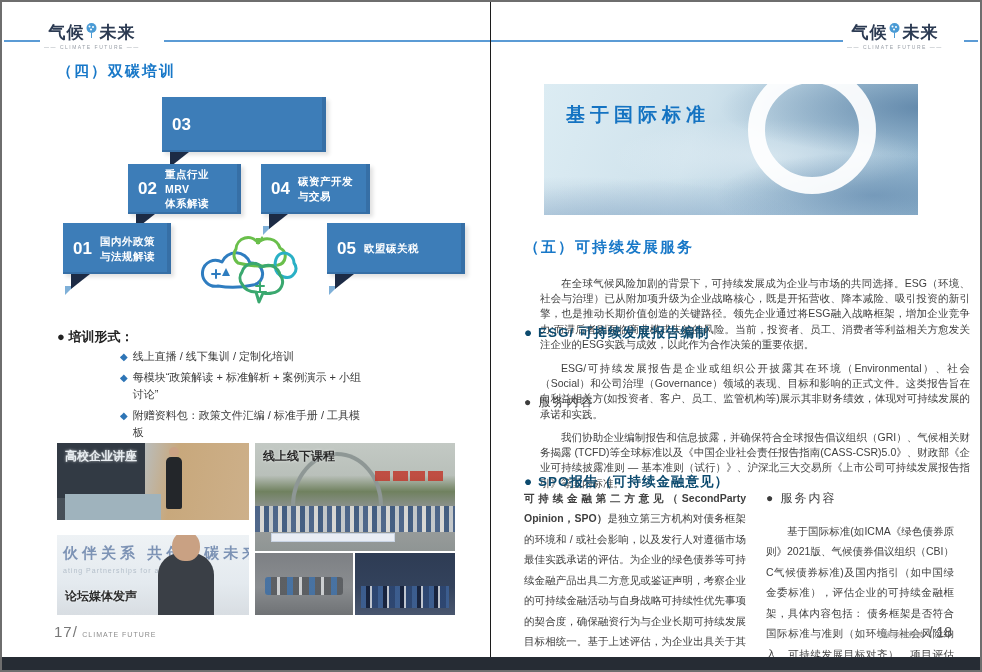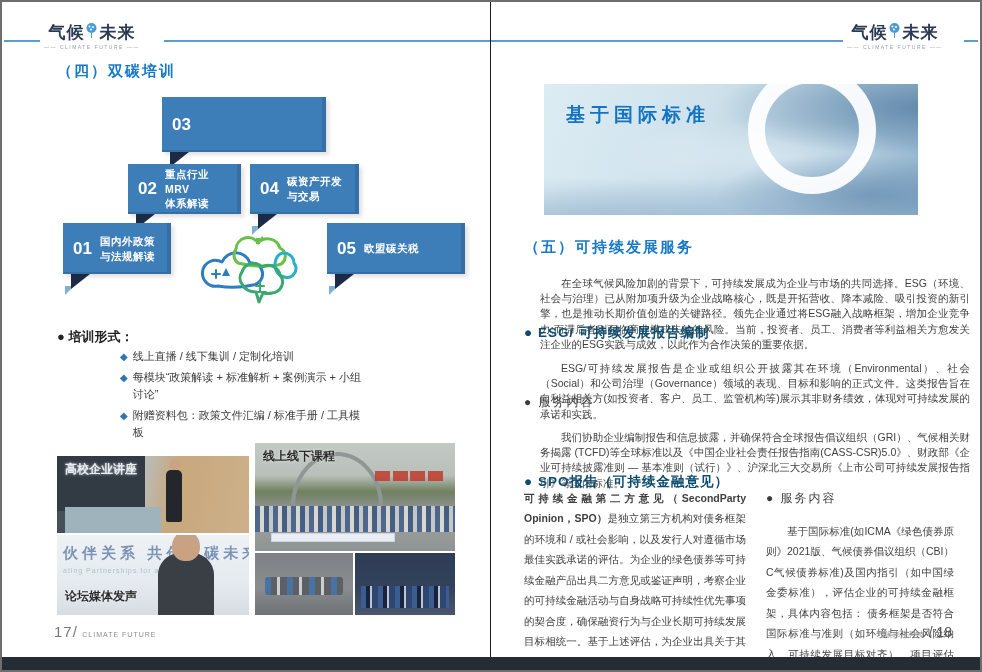--- a/index.html
+++ b/index.html
@@ -30,21 +30,21 @@
 
   
   .train-label{position:absolute;left:55px;top:326px;font-size:13px;font-weight:bold;color:#222;}
   .train-items{position:absolute;left:118px;top:346px;width:250px;}
   .train-item{display:flex;gap:5px;font-size:11px;color:#3a3a3a;line-height:1.6;margin-bottom:3px;}
   .diamond{color:#2e75b6;font-size:10px;line-height:1.75;}
 
   
   .photo{position:absolute;overflow:hidden;}
   .photo-label{position:absolute;font-size:12px;font-weight:bold;color:#2a2a2a;text-shadow:0 0 3px rgba(255,255,255,.7);}
-  .p1{background:linear-gradient(100deg,#49525b 0%,#3c444c 38%,#b7c0c6 40%,#c8a87c 60%,#cdb08a 100%);margin-top:13px;}
+  .p1{background:linear-gradient(100deg,#49525b 0%,#3c444c 38%,#b7c0c6 40%,#c8a87c 60%,#cdb08a 100%);}
   .p1 .screen{position:absolute;left:0;top:0;width:46%;height:72%;background:#323a44;}
   .p1 .desk{position:absolute;left:4%;bottom:0;width:50%;height:34%;background:#9fb3bd;}
   .p1 .figure{position:absolute;left:57%;top:18%;width:16px;height:52px;background:#23262a;border-radius:5px 5px 2px 2px;}
   .p1 .figure::before{content:"";position:absolute;left:3px;top:-10px;width:10px;height:10px;border-radius:50%;background:#caa284;}
   .p2{background:linear-gradient(#c3c9c4 0%,#b9c0ba 30%,#70815f 45%,#8d9290 60%,#9a9d9c 75%,#8f9594 100%);}
   .p2 .gate{position:absolute;left:18%;top:8%;width:46%;height:55%;border:4px solid #8e9795;border-bottom:none;border-radius:50% 50% 0 0/90% 90% 0 0;}
   .p2 .redsign{position:absolute;right:6%;top:26%;width:34%;height:9%;background:linear-gradient(90deg,#c03a2e 0 22%,transparent 22% 26%,#c03a2e 26% 48%,transparent 48% 52%,#c03a2e 52% 74%,transparent 74% 78%,#c03a2e 78% 100%);opacity:.85;}
   .p2 .crowd{position:absolute;left:0;right:0;bottom:18%;height:24%;background:repeating-linear-gradient(90deg,#3d5a86 0 5px,#e8e6e2 5px 9px,#31507c 9px 14px,#cfd3d6 14px 18px);opacity:.8;}
   .p2 .banner-strip{position:absolute;left:8%;bottom:8%;width:62%;height:9%;background:#e9edf4;border:1px solid #c9d4e4;}
   .p3{background:linear-gradient(#eef2f5 0%,#e4eaef 60%,#d8dde2 100%);}
@@ -115,21 +115,21 @@
 
     <div>
       <div class="step-box" style="left:160px;top:95px;width:164px;height:55px;">
         <span class="step-num">03</span>
       </div>
       <div class="step-box" style="left:126px;top:162px;width:113px;height:50px;">
         <span class="step-num">02</span>
         <span class="step-text">重点行业 MRV
 体系解读</span>
       </div>
-      <div class="step-box" style="left:248px;top:162px;width:109px;height:50px;">
+      <div class="step-box" style="left:259px;top:162px;width:109px;height:50px;">
         <span class="step-num">04</span>
         <span class="step-text">碳资产开发
 与交易</span>
       </div>
       <div class="step-box" style="left:61px;top:221px;width:108px;height:51px;">
         <span class="step-num">01</span>
         <span class="step-text">国内外政策
 与法规解读</span>
       </div>
       <div class="step-box" style="left:325px;top:221px;width:138px;height:51px;">

